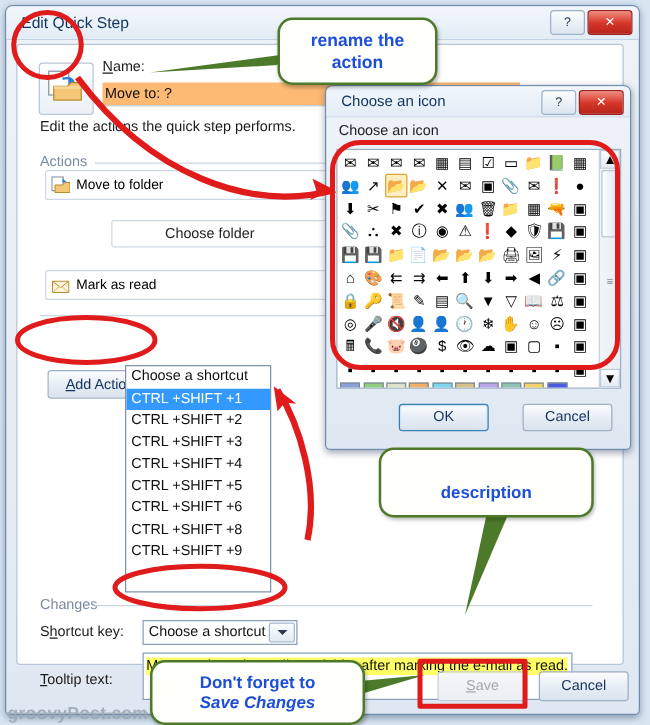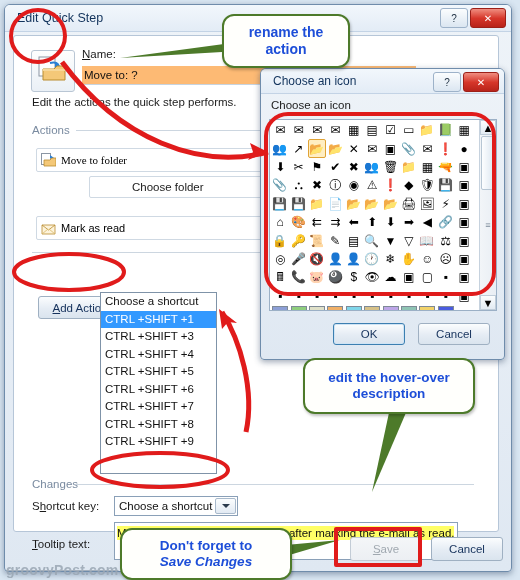--- a/index.html
+++ b/index.html
@@ -139,21 +139,21 @@
   .igrid-row{display:flex;}
   .icell{width:18.4px;height:18.4px;display:flex;align-items:center;justify-content:center;font-size:12px;line-height:1;}
   .icell.selected{border:1px solid #e0a336;background:#ffeec2;box-sizing:border-box;border-radius:2px;}
   .vscroll{
     position:absolute;right:0;top:0;width:16px;bottom:0;
     background:linear-gradient(90deg,#f2f5f8,#e9eef4);border-left:1px solid #c6d2de;
   }
   .vs-btn{height:15px;display:flex;align-items:center;justify-content:center;background:linear-gradient(180deg,#fbfdfe,#e3ebf3);border:1px solid #c0cdda;box-sizing:border-box;}
   .vs-thumb{position:absolute;left:1px;right:1px;top:16px;height:52px;background:linear-gradient(90deg,#fdfeff,#dce6f0);border:1px solid #b7c6d4;border-radius:2px;}
   .vs-grip{position:absolute;left:1px;right:1px;top:96px;height:18px;display:flex;align-items:center;justify-content:center;color:#7b8a99;font-size:9px;}
-  #okbtn{position:absolute;left:66px;top:228px;width:72px;height:22px;border:1px solid #3c7fb1;box-shadow:0 0 0 1px #cfe4f5 inset;}
+  #okbtn{position:absolute;left:52px;top:228px;width:72px;height:22px;border:1px solid #3c7fb1;box-shadow:0 0 0 1px #cfe4f5 inset;}
   #icancelbtn{position:absolute;left:151px;top:228px;width:72px;height:22px;}
 
   
   #anno{position:absolute;left:0;top:0;width:520px;height:580px;pointer-events:none;z-index:60;}
 
   .bubble{
     position:absolute;background:#fffffc;border:2.5px solid #4d7a2a;
     border-radius:12px;z-index:62;
     display:flex;align-items:center;justify-content:center;text-align:center;
     font-weight:bold;color:#1d4ed8;line-height:1.18;
@@ -204,21 +204,21 @@
         <span class="u">N</span><span>ame:</span>
       </span>
 
       <input class="name-input name-hl" id="nameinput" value="Move to: ?" style="">
 
       <div class="lbl" style="left:18px;top:60px;">Edit the actions the quick step performs.</div>
 
       <div class="lbl dim" style="left:18px;top:88px;">Actions</div>
       <div class="grp-line" style="left:62px;top:94px;width:398px;"></div>
 
-      <div class="act-row" style="top:112px;font-family:Liberation Serif, serif;">
+      <div class="act-row" style="top:100px;">
         <svg class="mini" viewBox="0 0 15 14">
           <rect x="0.5" y="0.5" width="9" height="11" fill="#fff" stroke="#8b96a3"></rect>
           <path d="M9 5 l0 -3 4 3 z" fill="#2a7fd4"></path>
           <path d="M3 7 h6 l2 -2 h4 v8 h-12 z" fill="#f4c878" stroke="#b98c2e" stroke-width=".8"></path>
         </svg>
         <span>Move to folder</span>
       </div>
 
       <div class="act-sub" style="top:140px;">Choose folder</div>
 
@@ -265,25 +265,25 @@
       <button class="btn dis" id="savebtn">
         <span><span class="u">S</span><span>ave</span></span>
       </button>
       <button class="btn" id="cancelbtn">Cancel</button>
     </div>
   </div>
 
   <div id="droplist">
       <div class="dl-item">Choose a shortcut</div>
       <div class="dl-item sel">CTRL +SHIFT +1</div>
+      <div class="dl-item">CTRL +SHIFT +2</div>
       <div class="dl-item">CTRL +SHIFT +3</div>
       <div class="dl-item">CTRL +SHIFT +4</div>
       <div class="dl-item">CTRL +SHIFT +5</div>
       <div class="dl-item">CTRL +SHIFT +6</div>
-      <div class="dl-item">CTRL +SHIFT +7</div>
       <div class="dl-item">CTRL +SHIFT +8</div>
       <div class="dl-item">CTRL +SHIFT +9</div>
     </div>
 
   <div class="win" id="iconwin">
     <div class="win-title">
       <span>Choose an icon</span>
       <span class="title-btns">
         <span class="tbtn">?</span>
         <span class="tbtn close">✕</span>
@@ -498,21 +498,21 @@
 
   <div class="bubble" id="b-rename">
     <span>
       <span>rename the</span><br>
       <span>action</span>
     </span>
   </div>
 
   <div class="bubble" id="b-hover">
     <span>
-      <span>edit the hover-over</span><br>
+      <br>
       <span>description</span>
     </span>
   </div>
 
   <div class="bubble" id="b-save">
     <span>
       <span>Don't forget to</span><br>
       <span class="it">Save Changes</span>
     </span>
   </div>

